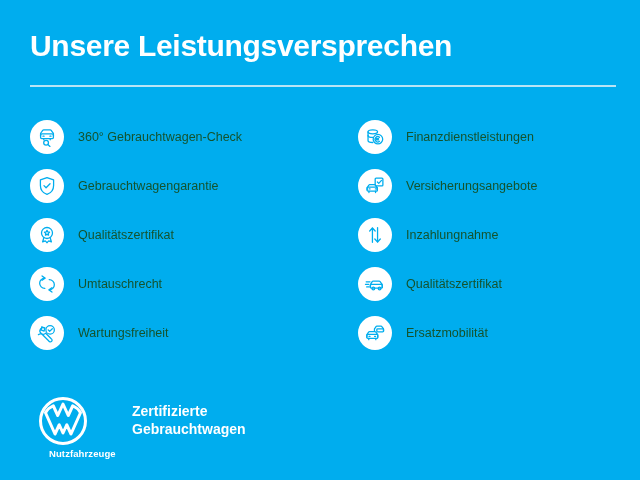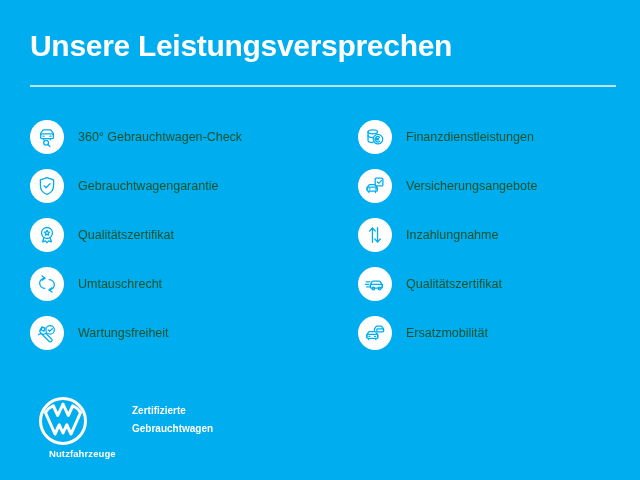--- a/index.html
+++ b/index.html
@@ -113,21 +113,21 @@
     font-size: 9.5px;
     font-weight: bold;
     color: #ffffff;
     letter-spacing: 0.1px;
     white-space: nowrap;
     padding-left: 19px;
   }
   .footer-text {
     margin-left: 36px;
     margin-top: 6px;
-    font-size: 10px;
+    font-size: 14px;
     font-weight: bold;
     color: #ffffff;
     line-height: 18px;
     white-space: nowrap;
   }
 </style>
 </head>
 <body>
 
 <div class="slide">

